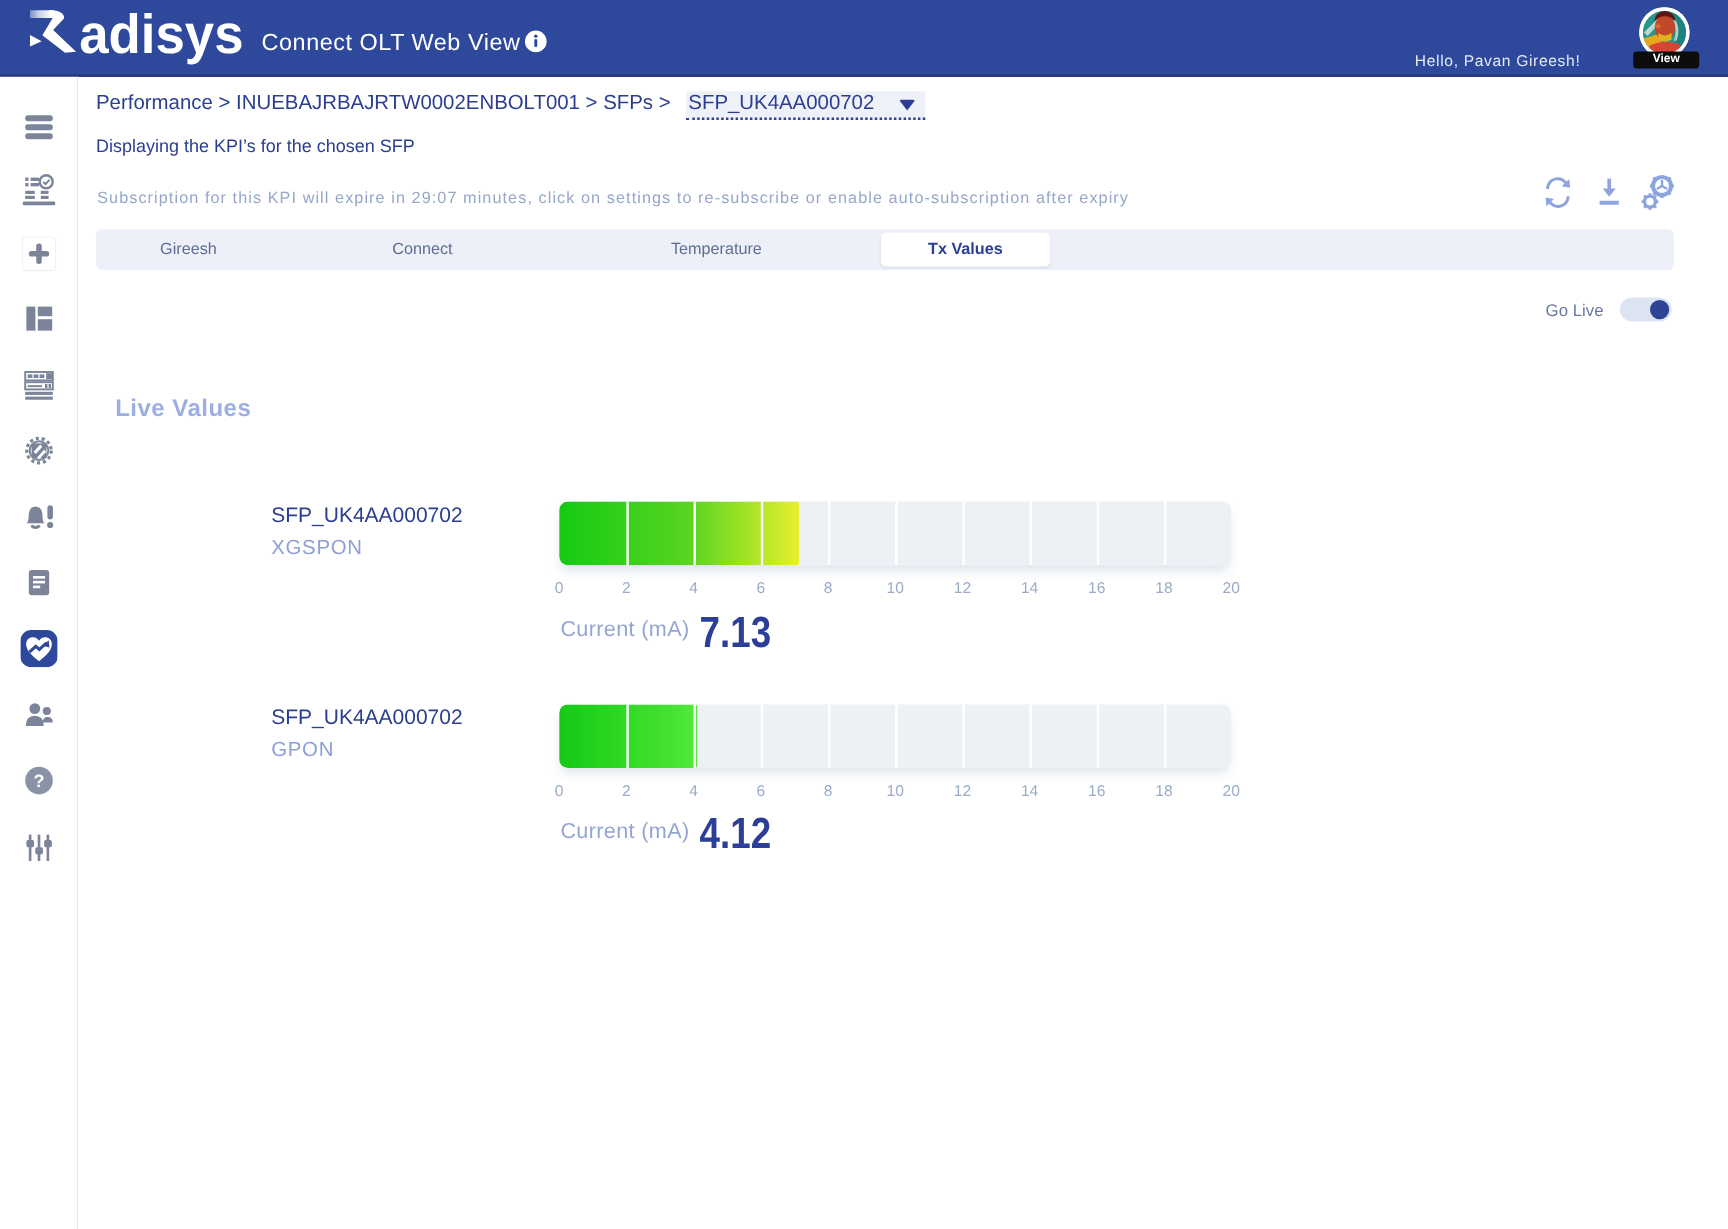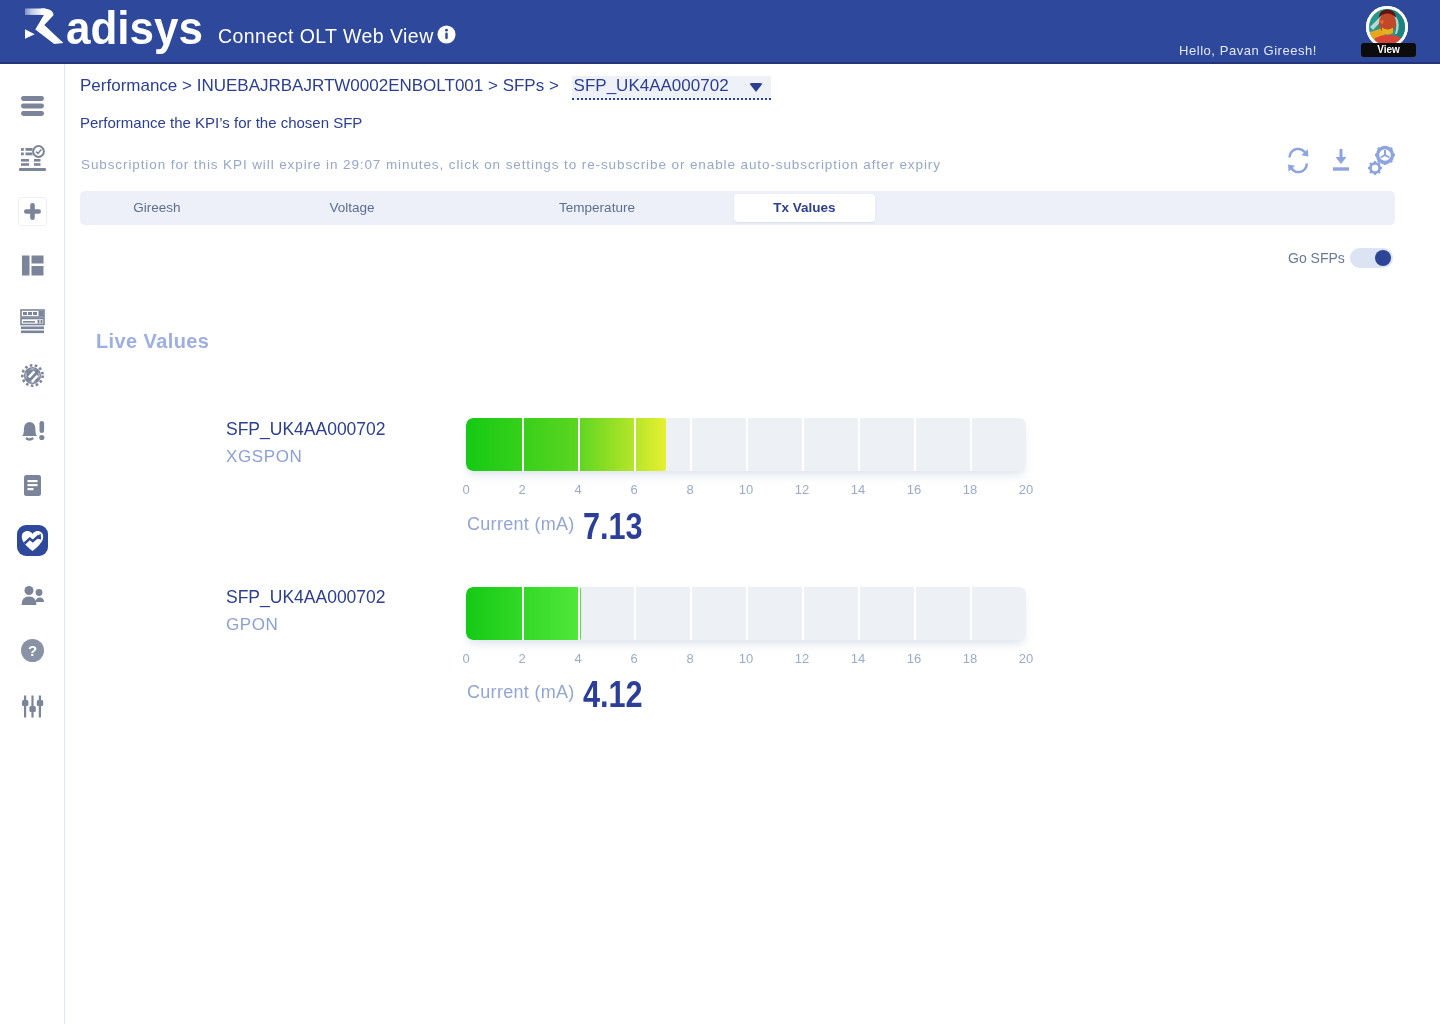--- a/index.html
+++ b/index.html
@@ -167,21 +167,21 @@
         <rect x="6" y="3.5" width="2.2" height="22"></rect>
         <rect x="13.4" y="3.5" width="2.2" height="22"></rect>
         <rect x="20.8" y="3.5" width="2.2" height="22"></rect>
         <rect x="4" y="8" width="6.4" height="6" rx="1.5"></rect>
         <rect x="11.4" y="14" width="6.4" height="6" rx="1.5"></rect>
         <rect x="18.8" y="8" width="6.4" height="6" rx="1.5"></rect>
       </svg></div>
   </div>
 
 <div id="bread">Performance &gt; INUEBAJRBAJRTW0002ENBOLT001 &gt; SFPs &gt; <span class="chip">SFP_UK4AA000702<span class="caret"></span></span></div>
-<div id="kpiline">Performance the KPI’s for the chosen SFP</div>
+<div id="kpiline">Displaying the KPI’s for the chosen SFP</div>
 <div id="subline">Subscription for this KPI will expire in 29:07 minutes, click on settings to re-subscribe or enable auto-subscription after expiry</div>
 
 <div id="actions">
   <svg width="110" height="30" viewBox="0 0 110 30" fill="none" stroke="#8ea4de">
     <path d="M3.6 11.5 A8.4 8.4 0 0 1 19.8 8.2" stroke-width="2.5"></path>
     <path d="M20.8 17.5 A8.4 8.4 0 0 1 4.6 20.8" stroke-width="2.5"></path>
     <path d="M21.8 3.2 L22.4 10.4 L15.4 9.2 Z" fill="#8ea4de" stroke="none"></path>
     <path d="M2.6 25.8 L2 18.6 L9 19.8 Z" fill="#8ea4de" stroke="none"></path>
     <g transform="translate(46,0)">
       <path d="M9 3 L9 15" stroke-width="3"></path>
@@ -219,26 +219,26 @@
             <path d="M-7 0 L-4.5 0"></path>
             <path d="M-5 -5 L-3.2 -3.2"></path>
         </g>
       </g>
     </g>
   </svg>
 </div>
 
 <div id="tabbar">
   <div class="tabtxt" style="left:77px">Gireesh</div>
-  <div class="tabtxt" style="left:272px">Voltage</div>
+  <div class="tabtxt" style="left:272px">Connect</div>
   <div class="tabtxt" style="left:517px">Temperature</div>
   <div id="activetab">Tx Values</div>
 </div>
 
-<div id="golive">Go SFPs</div>
+<div id="golive">Go Live</div>
 <div id="toggle">
     <div id="knob"></div>
   </div>
 
 <div id="livevalues">Live Values</div>
 
 <div class="name" style="top:419px">SFP_UK4AA000702</div>
 <div class="sub" style="top:447px">XGSPON</div>
 <div class="bar" style="top:418px">
   <div class="fill" style="width:200px;background:linear-gradient(90deg,#14ca14,#5ad520 55%,#e7ef2f)"></div>

